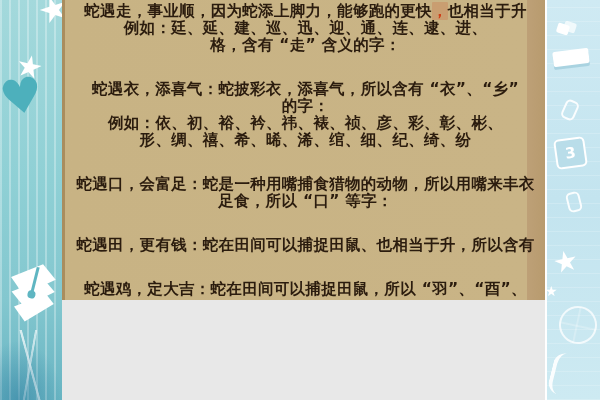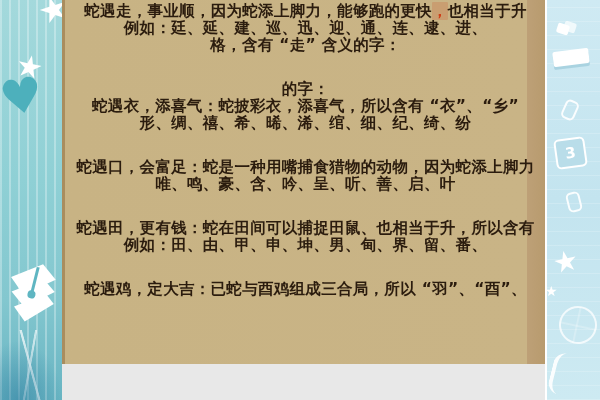--- a/index.html
+++ b/index.html
@@ -59,21 +59,21 @@
       linear-gradient(75deg, rgba(255,255,255,0) 48%, rgba(255,255,255,.7) 49%, rgba(255,255,255,.7) 51%, rgba(255,255,255,0) 52%),
       linear-gradient(100deg, rgba(255,255,255,0) 48%, rgba(255,255,255,.6) 49%, rgba(255,255,255,.6) 51%, rgba(255,255,255,0) 52%);
   }
   .darkpatch{
     width:62px;height:60px;
     background:radial-gradient(ellipse at 30% 100%, rgba(46,125,160,.55), rgba(46,125,160,0) 70%);
   }
   
   .panel{
     position:relative;flex:none;
-    width:483px;height:364px;
+    width:483px;height:300px;
     background:
       linear-gradient(90deg,
         #a98d5e 0px, #a98d5e 3px,
         #c8b384 3px, #c9b486 calc(100% - 18px),
         #bda077 calc(100% - 18px), #b89b6e 100%);
     box-sizing:border-box;
   }
   .panel-inner{
     position:absolute;left:4px;right:0;top:0;bottom:0;
     padding-top:3px;
@@ -117,34 +117,34 @@
   </div>
 
   <div class="panel">
     <div class="panel-inner" id="sections">
         <div class="section">
           <div class="tline"><span>蛇遇走，事业顺，因为蛇添上脚力，能够跑的更快</span><span class="red-mark">，</span><span>也相当于升</span></div>
           <div class="tline">例如：廷、延、建、巡、迅、迎、通、连、逮、进、</div>
           <div class="tline">格，含有 “走” 含义的字：</div>
         </div>
         <div class="section">
+          <div class="tline">蛇遇衣，添喜气：蛇披彩衣，添喜气，所以含有 “衣”、“乡”</div>
           <div class="tline">的字：</div>
-          <div class="tline">蛇遇衣，添喜气：蛇披彩衣，添喜气，所以含有 “衣”、“乡”</div>
+          <div class="tline">例如：依、初、裕、衿、祎、裱、祯、彦、彩、彰、彬、</div>
           <div class="tline">形、绸、禧、希、晞、浠、绾、细、纪、绮、纷</div>
         </div>
         <div class="section">
-          <div class="tline">蛇遇口，会富足：蛇是一种用嘴捕食猎物的动物，因为蛇添上脚力</div>
-          <div class="tline">唯、鸣、豪、含、吟、呈、听、善、启、叶</div>
+          <div class="tline">蛇遇口，会富足：蛇是一种用嘴捕食猎物的动物，所以用嘴来丰衣</div>
+          <div class="tline">足食，所以 “口” 等字：</div>
         </div>
         <div class="section">
           <div class="tline">蛇遇田，更有钱：蛇在田间可以捕捉田鼠、也相当于升，所以含有</div>
-          <div class="tline">例如：田、由、甲、申、坤、男、甸、界、留、番、</div>
         </div>
         <div class="section">
-          <div class="tline">蛇遇鸡，定大吉：已蛇与酉鸡组成三合局，所以 “羽”、“酉”、</div>
+          <div class="tline">蛇遇鸡，定大吉：蛇在田间可以捕捉田鼠，所以 “羽”、“酉”、</div>
         </div>
       </div>
   </div>
 
   <div class="strip right">
     <div class="decor cube" style="top:24px;left:10px;position:absolute;transform:rotate(18deg);"></div>
     <div class="decor eraser" style="top:50px;left:6px;position:absolute;transform:rotate(-7deg);"></div>
     <div class="decor clip" style="top:100px;left:16px;position:absolute;transform:rotate(24deg);"></div>
     <div class="decor card3" style="top:138px;left:8px;position:absolute;transform:rotate(-8deg);">3</div>
     <div class="decor clip" style="top:192px;left:20px;position:absolute;transform:rotate(-14deg);"></div>

